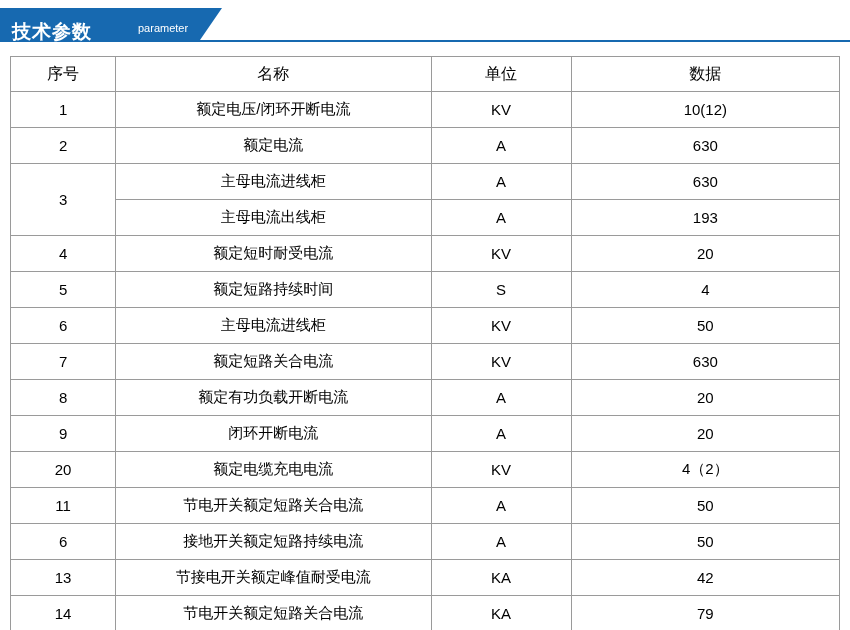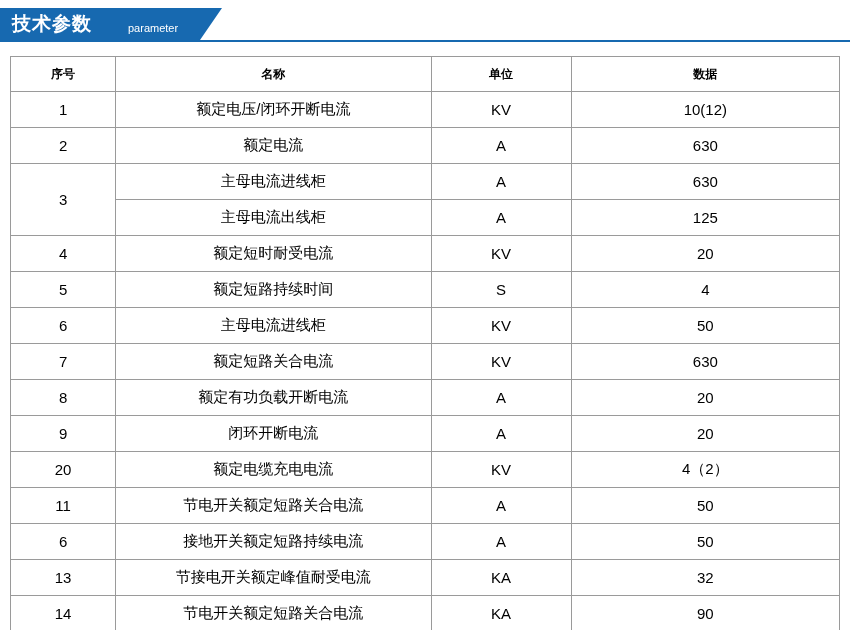--- a/index.html
+++ b/index.html
@@ -42,30 +42,30 @@
     position: absolute;
     left: 0;
     top: 40px;
     width: 850px;
     height: 2px;
     background: #1769b0;
   }
   .header-title {
     position: absolute;
     left: 12px;
-    top: 13px;
+    top: 21px;
     font-size: 19px;
     font-weight: bold;
     color: #ffffff;
     letter-spacing: 1px;
     line-height: 22px;
   }
   .header-sub {
     position: absolute;
-    left: 128px;
+    left: 138px;
     top: 22px;
     font-size: 11px;
     color: #ffffff;
     line-height: 13px;
   }
 
   
   .table-wrap {
     padding: 8px 10px 0 10px;
   }
@@ -78,22 +78,22 @@
     border: 1px solid #9a9a9a;
     text-align: center;
     vertical-align: middle;
     font-size: 15px;
     height: 35px;
     padding: 0 2px;
     font-weight: normal;
     color: #000;
   }
   table.params thead th {
-    font-weight: bold;
-    font-size: 12px;
+    font-weight: normal;
+    font-size: 16px;
     height: 34px;
   }
   .col-no    { width: 105px; }
   .col-name  { width: 315px; }
   .col-unit  { width: 140px; }
   .col-data  { width: 268px; }
 </style>
 </head>
 <body>
 
@@ -136,21 +136,21 @@
         </tr>
         <tr>
           <td rowspan="2">3</td>
           <td>主母电流进线柜</td>
           <td>A</td>
           <td>630</td>
         </tr>
         <tr>
           <td>主母电流出线柜</td>
           <td>A</td>
-          <td>125</td>
+          <td>193</td>
         </tr>
         <tr>
           <td>4</td>
           <td>额定短时耐受电流</td>
           <td>KV</td>
           <td>20</td>
         </tr>
         <tr>
           <td>5</td>
           <td>额定短路持续时间</td>
@@ -196,23 +196,23 @@
         <tr>
           <td>6</td>
           <td>接地开关额定短路持续电流</td>
           <td>A</td>
           <td>50</td>
         </tr>
         <tr>
           <td>13</td>
           <td>节接电开关额定峰值耐受电流</td>
           <td>KA</td>
-          <td>32</td>
+          <td>42</td>
         </tr>
         <tr>
           <td>14</td>
           <td>节电开关额定短路关合电流</td>
           <td>KA</td>
-          <td>90</td>
+          <td>79</td>
         </tr>
       </tbody>
   </table>
 </div>
 
 </body></html>

